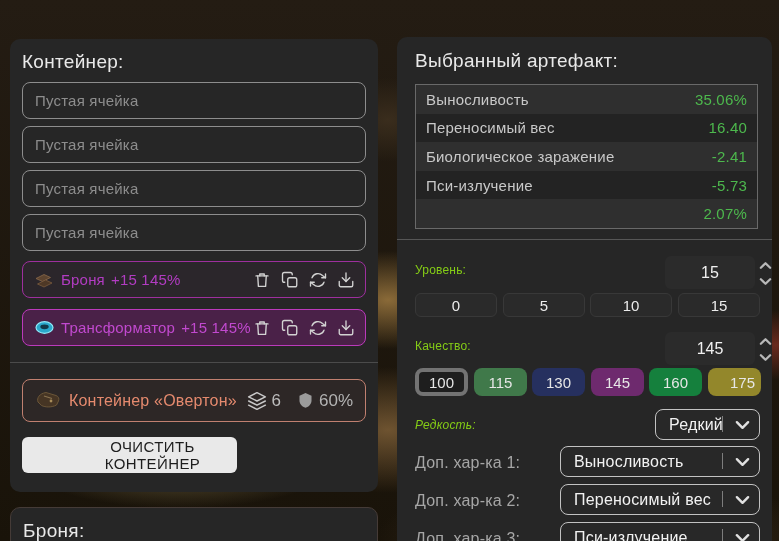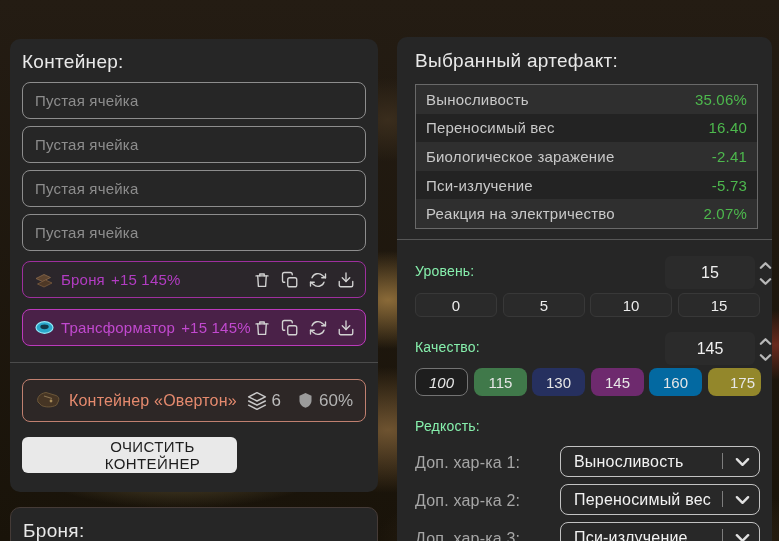--- a/index.html
+++ b/index.html
@@ -73,42 +73,42 @@
   .stats-table {
     position:absolute; left:18px; top:47px; width:343px;
     border:1px solid #696969;
   }
   .stat-row { height:28.6px; display:flex; align-items:center; padding:0 10px; }
   .stat-row:nth-child(odd) { background:#2f2f2f; }
   .stat-row:nth-child(even) { background:#232323; }
   .stat-label { color:#c9c9c9; font-size:15px; letter-spacing:.2px; }
   .stat-value { margin-left:auto; font-size:15px; letter-spacing:.2px; }
 
-  .field-label { position:absolute; left:18px; color:#86efac; font-size:14px; letter-spacing:.2px; }
+  .field-label { position:absolute; left:18px; color:#84cc16; font-size:12px; letter-spacing:.2px; }
   .small-label { position:absolute; left:18px; color:#a6a6a6; font-size:16px; letter-spacing:.2px; }
 
   .spinner {
     position:absolute; left:268px; width:90px; height:33px;
     background:#2b2b2b; border-radius:6px;
     display:flex; align-items:center; justify-content:center;
     color:#f0f0f0; font-size:16px;
   }
   .spin-btns { position:absolute; left:361px; width:14px; }
   .spin-btn { width:14px; height:14px; display:flex; align-items:center; justify-content:center; cursor:pointer; }
   .spin-btn svg { width:13px; height:9px; stroke:#b8b8b8; stroke-width:2.4; fill:none; stroke-linecap:round; stroke-linejoin:round; }
 
   .preset-btn {
     position:absolute; height:24px; background:#2a2a2a; border:1px solid #383838;
     border-radius:6px; color:#ececec; font-size:15px; font-family:inherit; cursor:pointer;
   }
   .q-btn {
     position:absolute; top:331px; width:53px; height:28px; border:none;
     border-radius:8px; color:#e6e6e6; font-size:15px; font-family:inherit; cursor:pointer;
   }
-  .q-btn.dark { border:1px solid #737373;font-style:italic; }
+  .q-btn.dark { border:4px solid #737373; }
 
   .dropdown {
     position:absolute; height:31px; border:1.5px solid #c2c2c2; border-radius:8px;
     display:flex; align-items:center; cursor:pointer; background:rgba(255,255,255,0.01);
   }
   .dd-value { color:#f2f2f2; font-size:16px; letter-spacing:.2px; padding-left:13px; white-space:nowrap; }
   .dd-sep { position:absolute; right:36px; top:6px; width:1px; height:16px; background:#7d7d7d; }
   .dd-chev { position:absolute; right:9px; width:16px; height:16px; display:flex; align-items:center; justify-content:center; }
   .dd-chev svg { width:15px; height:10px; stroke:#e0e0e0; stroke-width:2.6; fill:none; stroke-linecap:round; stroke-linejoin:round; }
 </style>
@@ -259,21 +259,20 @@
     </div>
     <div class="stat-row">
       <span class="stat-label">Биологическое заражение</span>
       <span class="stat-value stat-pos" style="color: rgb(77, 184, 77);">-2.41</span>
     </div>
     <div class="stat-row">
       <span class="stat-label">Пси-излучение</span>
       <span class="stat-value stat-pos" style="color: rgb(77, 184, 77);">-5.73</span>
     </div>
     <div class="stat-row">
-      <span class="stat-label">Реакция на электричество</span>
       <span class="stat-value stat-pos" style="color: rgb(77, 184, 77);">2.07%</span>
     </div>
   </div>
 
   <div class="hr" style="top:202px; background:#565656;"></div>
 
   <div class="field-label" style="top:226px;">Уровень:</div>
   <div class="spinner" style="top:219px;">15</div>
   <div class="spin-btns" style="top:221px;">
     <span class="spin-btn">
@@ -303,24 +302,33 @@
     <span class="spin-btn" style="margin-top:2px;">
       <svg viewBox="0 0 14 9">
           <polyline points="2 2 7 7 12 2"></polyline>
         </svg>
     </span>
   </div>
   <button class="q-btn dark" style="left: 18px; background: rgb(30, 30, 30);">100</button>
   <button class="q-btn" style="left: 77px; background: rgb(64, 121, 74);">115</button>
   <button class="q-btn" style="left: 135px; background: rgb(38, 48, 95);">130</button>
   <button class="q-btn" style="left: 194px; background: rgb(110, 42, 110);">145</button>
-  <button class="q-btn" style="left: 252px; background: #0369a1;">160</button>
+  <button class="q-btn" style="left: 252px; background: #15803d;">160</button>
   <button class="q-btn" style="left: 311px; background: rgb(147, 135, 43); padding-left: 16px;">175</button>
 
-  <div class="field-label" style="top:381px;">Редкость:</div>
+  <div class="field-label" style="top:381px;font-style:italic;">Редкость:</div>
+  <div class="dropdown" style="left:258px; top:372px; width:105px;">
+    <span class="dd-value">Редкий</span>
+    <span class="dd-sep"></span>
+    <span class="dd-chev">
+      <svg viewBox="0 0 16 10">
+          <polyline points="2 2 8 8 14 2"></polyline>
+        </svg>
+    </span>
+  </div>
 
   <div class="small-label" style="top:417px;">Доп. хар-ка 1:</div>
   <div class="dropdown" style="left:163px; top:409px; width:200px;">
     <span class="dd-value">Выносливость</span>
     <span class="dd-sep"></span>
     <span class="dd-chev">
       <svg viewBox="0 0 16 10">
           <polyline points="2 2 8 8 14 2"></polyline>
         </svg>
     </span>

